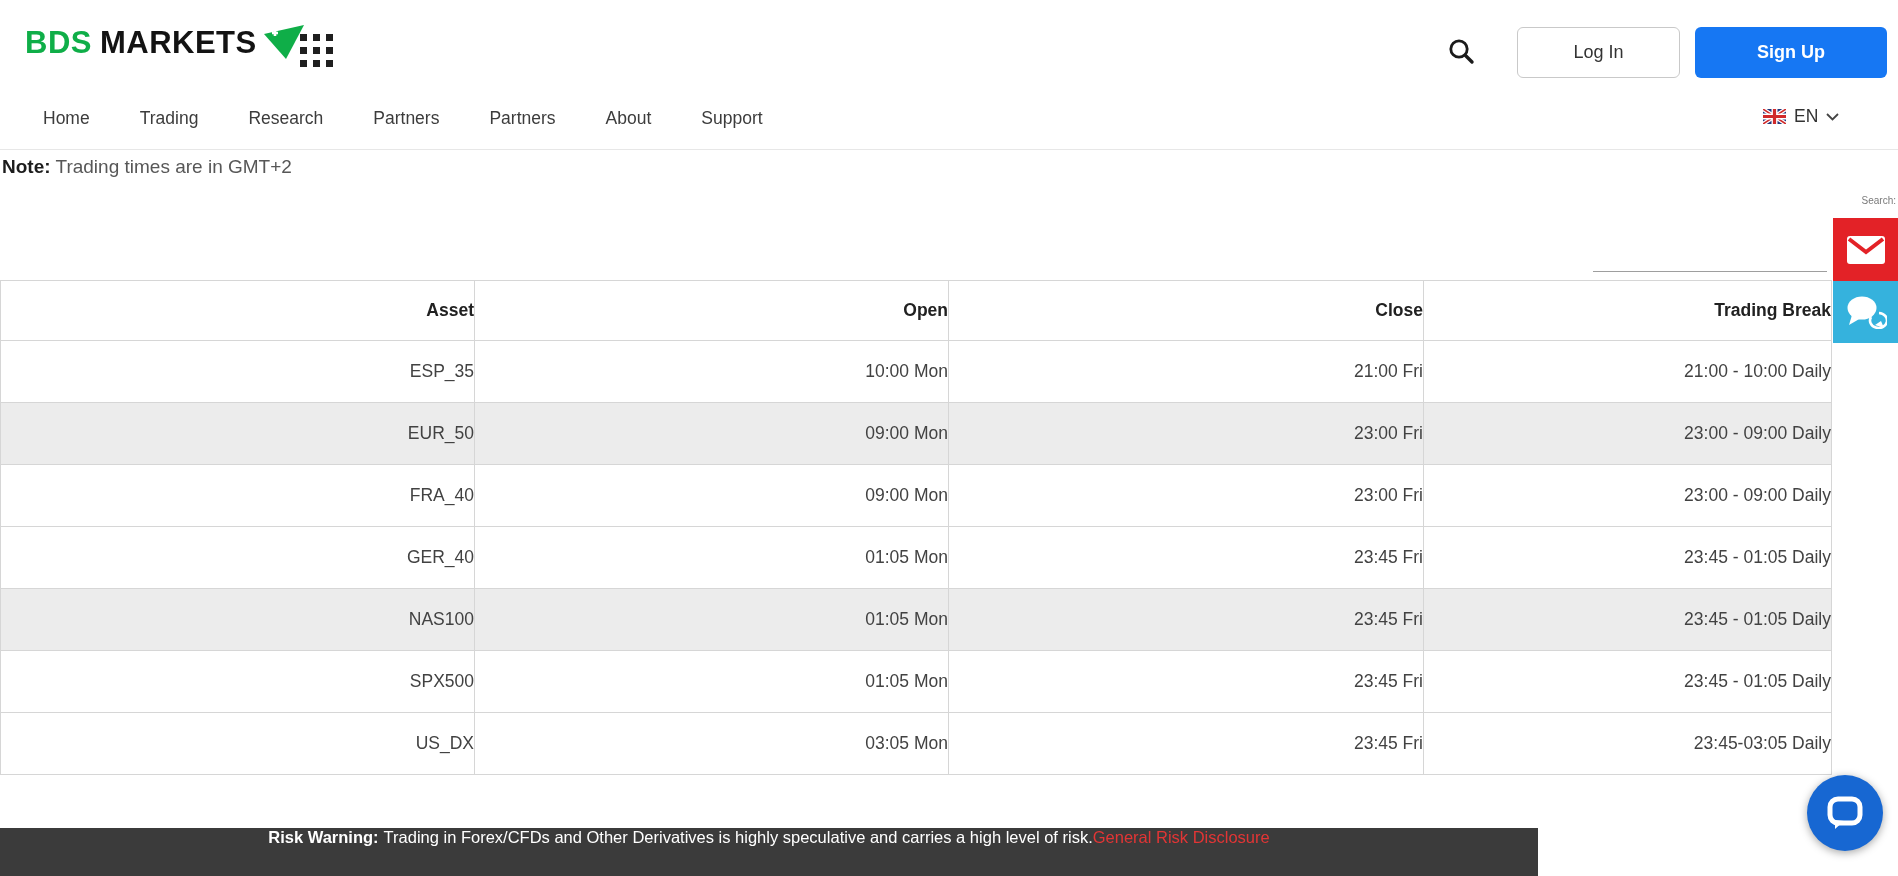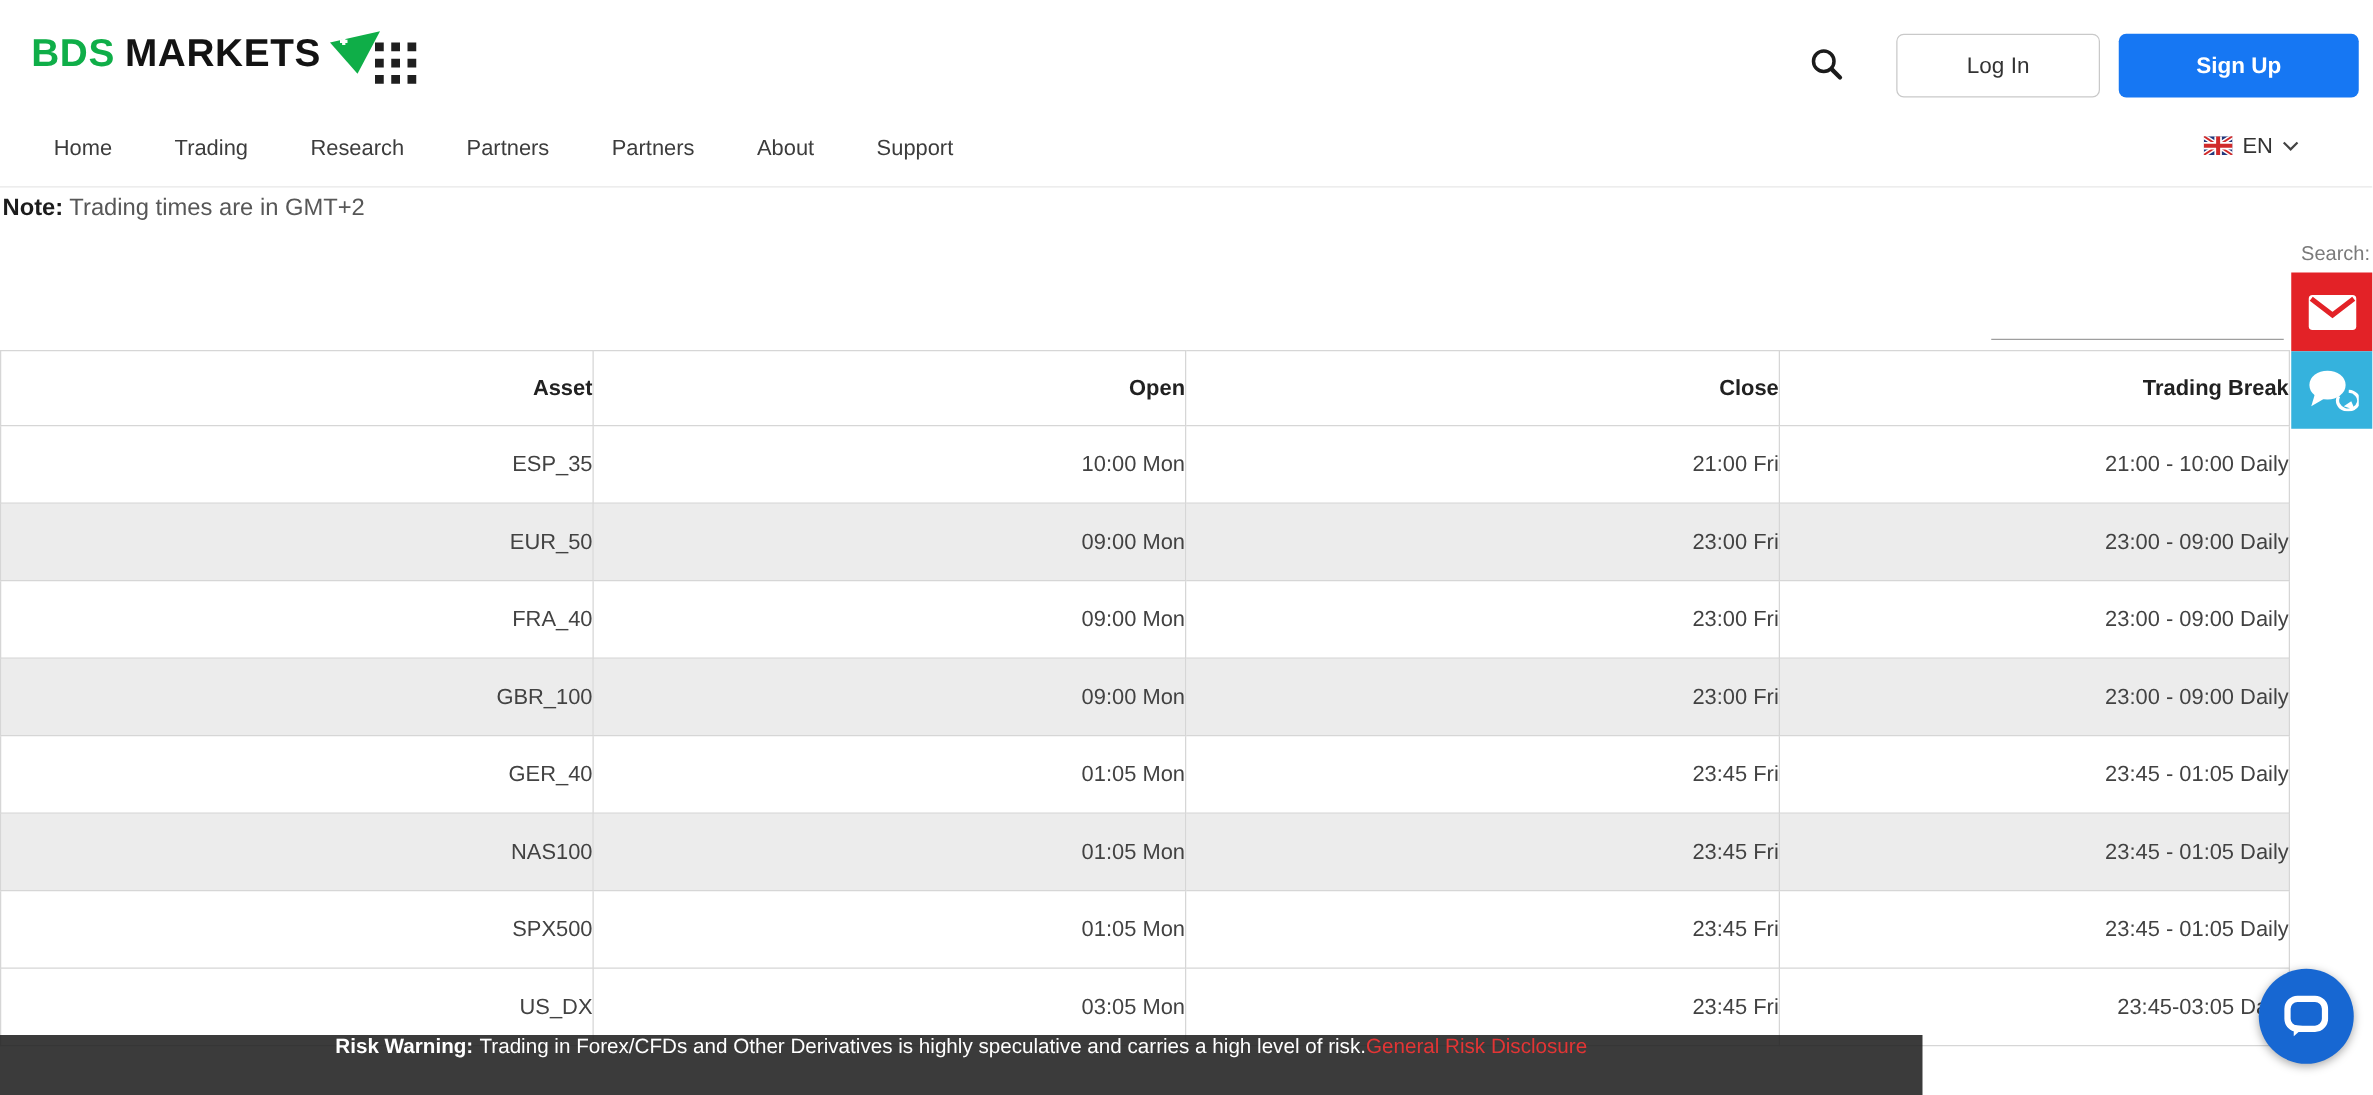--- a/index.html
+++ b/index.html
@@ -31,21 +31,21 @@
   .lang { position:absolute; left:1763px; top:106px; display:flex; align-items:center; gap:8px; cursor:pointer; }
   .lang .code { font-size:17.5px; color:#333; }
 
   .header-divider { position:absolute; left:0; top:149px; width:1898px; height:1px; background:#e7e7e7; }
 
   
   .note { position:absolute; left:2px; top:156px; font-size:19px; color:#575757; }
   .note b { color:#1c1c1c; }
 
   
-  .filter-label { position:absolute; right:2px; top:195px; font-size:16px; color:#7a7a7a; }
+  .filter-label { position:absolute; right:2px; top:195px; font-size:10px; color:#7a7a7a; }
   .filter-input { position:absolute; left:1593px; top:236px; width:234px; height:36px;
                   border:none; border-bottom:1px solid #9e9e9e; background:transparent;
                   font-size:16px; outline:none; }
 
   
   .tbl-wrap { position:absolute; left:0; top:280px; width:1831px; }
   table { border-collapse:collapse; width:1831px; table-layout:fixed; }
   th, td { border:1px solid #d6d6d6; text-align:right; padding:0 0 0 13px;
            font-size:17.5px; overflow:hidden; white-space:nowrap; }
   th { height:60px; color:#212121; font-weight:bold; background:#fff; }
@@ -167,26 +167,20 @@
           <td>09:00 Mon</td>
           <td>23:00 Fri</td>
           <td>23:00 - 09:00 Daily</td>
         </tr>
         <tr class="odd">
           <td>FRA_40</td>
           <td>09:00 Mon</td>
           <td>23:00 Fri</td>
           <td>23:00 - 09:00 Daily</td>
         </tr>
-        <tr class="even">
-          <td>GBR_100</td>
-          <td>09:00 Mon</td>
-          <td>23:00 Fri</td>
-          <td>23:00 - 09:00 Daily</td>
-        </tr>
         <tr class="odd">
           <td>GER_40</td>
           <td>01:05 Mon</td>
           <td>23:45 Fri</td>
           <td>23:45 - 01:05 Daily</td>
         </tr>
         <tr class="even">
           <td>NAS100</td>
           <td>01:05 Mon</td>
           <td>23:45 Fri</td>

